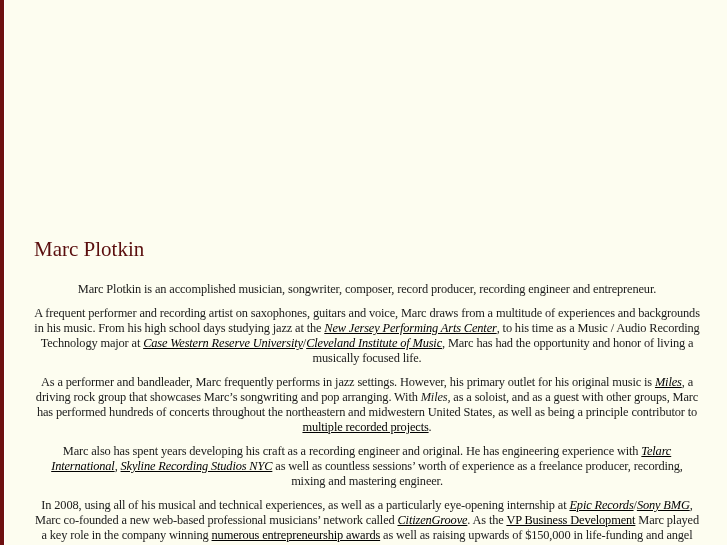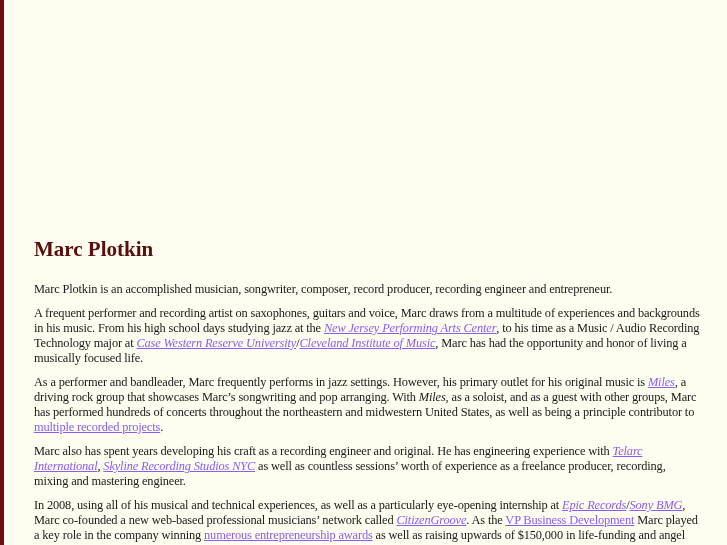--- a/index.html
+++ b/index.html
@@ -28,35 +28,36 @@
     }
     .content {
       position: absolute;
       left: 34px;
       top: 234px;
       width: 666px;
     }
     h1 {
       margin: 0 0 18px 0;
       font-family: "Liberation Serif", "DejaVu Serif", serif;
-      font-weight: bold;
+      font-weight: normal;
       font-size: 21px;
       color: #5a0e0e;
       line-height: 30px;
     }
     p {
       margin: 0 0 9px 0;
       font-family: "Liberation Serif", "DejaVu Serif", serif;
       font-size: 12.4px;
       line-height: 15px;
       color: #1a1a1a;
       letter-spacing: -0.15px;
+      text-align: center;
     }
     a {
-      color: #8b5cf6;
+      color: #000000;
       text-decoration: underline;
     }
     a.it, em {
       font-style: italic;
     }
   </style>
 </head>
 <body>
 
 <div class="left-stripe"></div>

